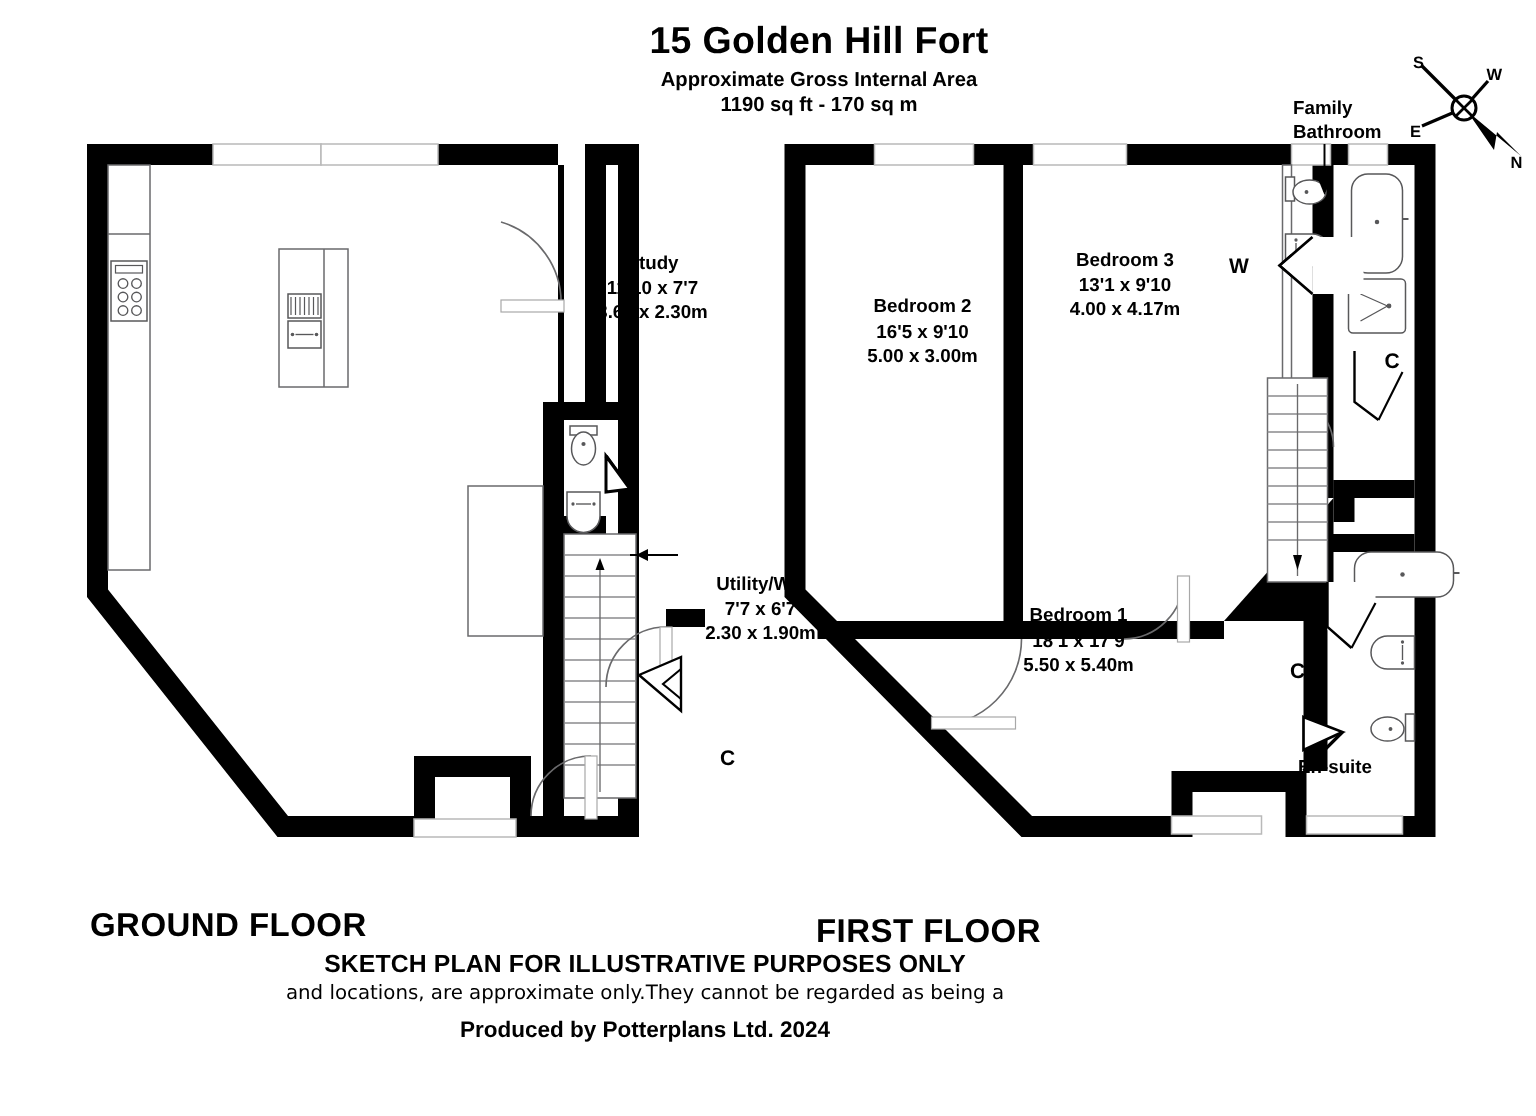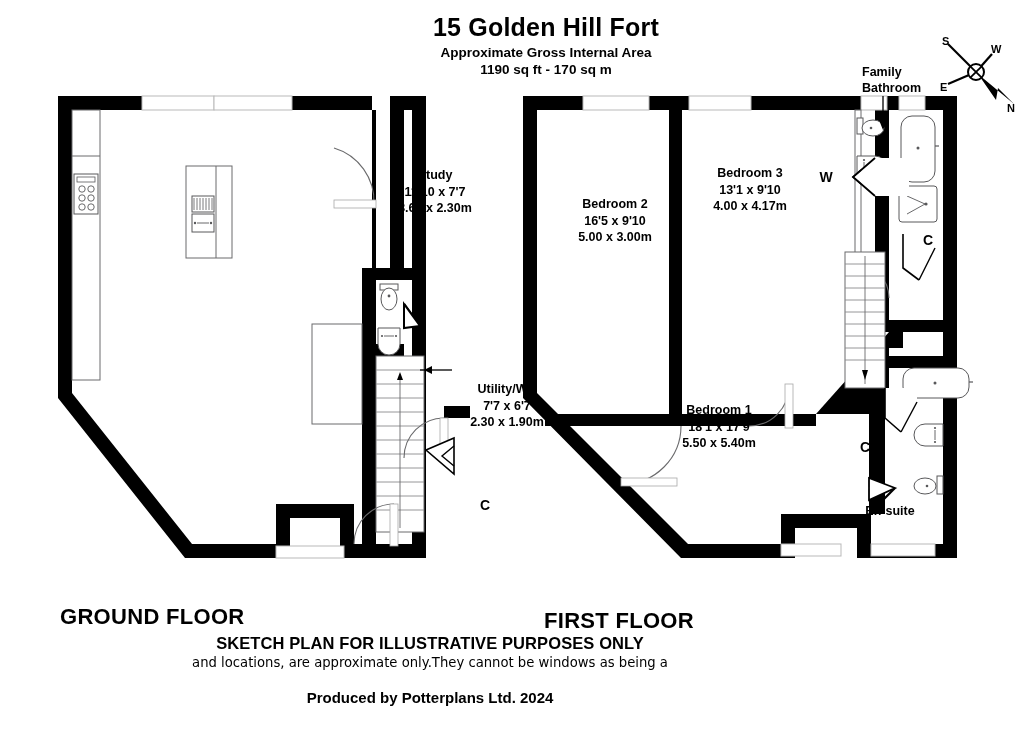--- a/index.html
+++ b/index.html
@@ -122,21 +122,21 @@
   }
   .foot-body {
     font-size: 13.2px;
     line-height: 17.5px;
     font-family: "DejaVu Sans", sans-serif;
   }
   .foot-prod {
     font-size: 15px;
     font-weight: bold;
     line-height: 24px;
-    margin-top: 14px;
+    margin-top: 3px;
   }
 </style>
 </head>
 <body>
 
 <div id="page">
 
   <div class="header">
     <div class="title">15 Golden Hill Fort</div>
     <div class="subtitle">Approximate Gross Internal Area</div>
@@ -463,17 +463,17 @@
 
   <div class="marker-letter" style="left:818px; top:170px; width:16px;">W</div>
   <div class="marker-letter" style="left:920px; top:233px; width:16px;">C</div>
   <div class="marker-letter" style="left:857px; top:440px; width:16px;">C</div>
 
   <div class="floor-caption" id="cap-ground">GROUND FLOOR</div>
   <div class="floor-caption" id="cap-first">FIRST FLOOR</div>
 
   <div class="footer">
     <div class="foot-head">SKETCH PLAN FOR ILLUSTRATIVE PURPOSES ONLY</div>
-    <div class="foot-body">and locations, are approximate only.They cannot be windows as being a</div>
+    <div class="foot-body">and locations, are approximate only.They cannot be regarded as being a</div>
     <div class="foot-prod">Produced by Potterplans Ltd. 2024</div>
   </div>
 
 </div>
 
 </body></html>

